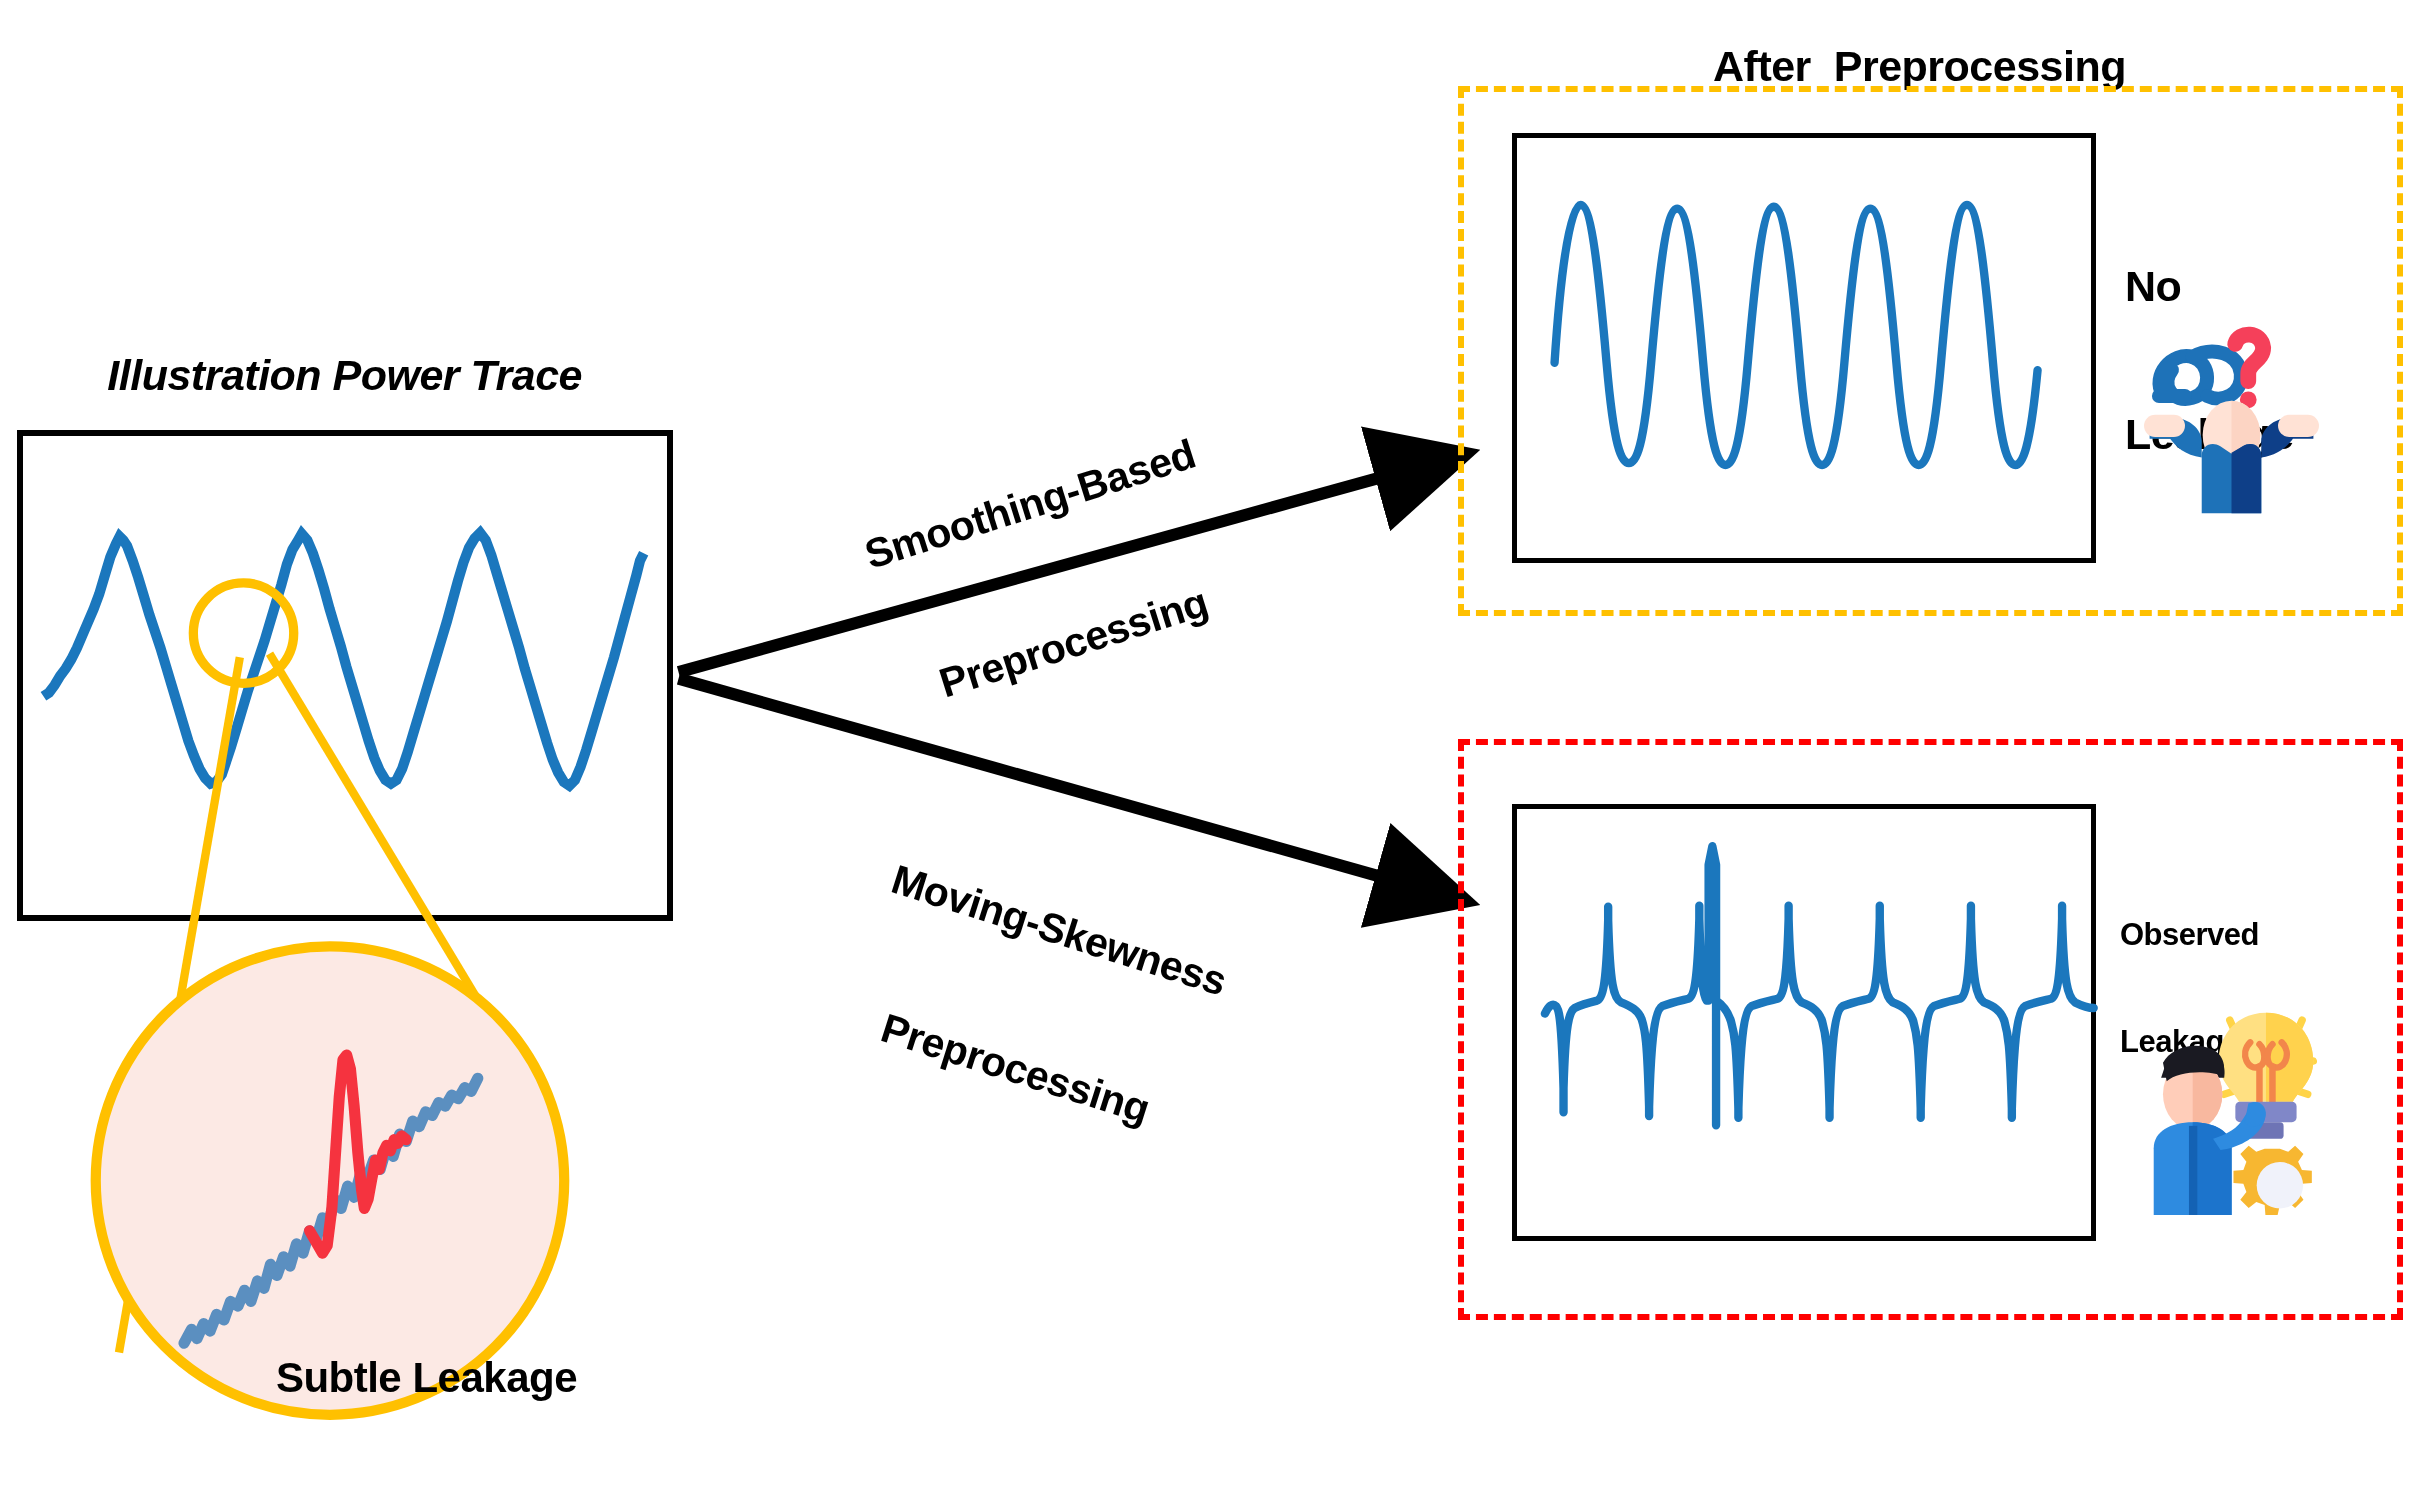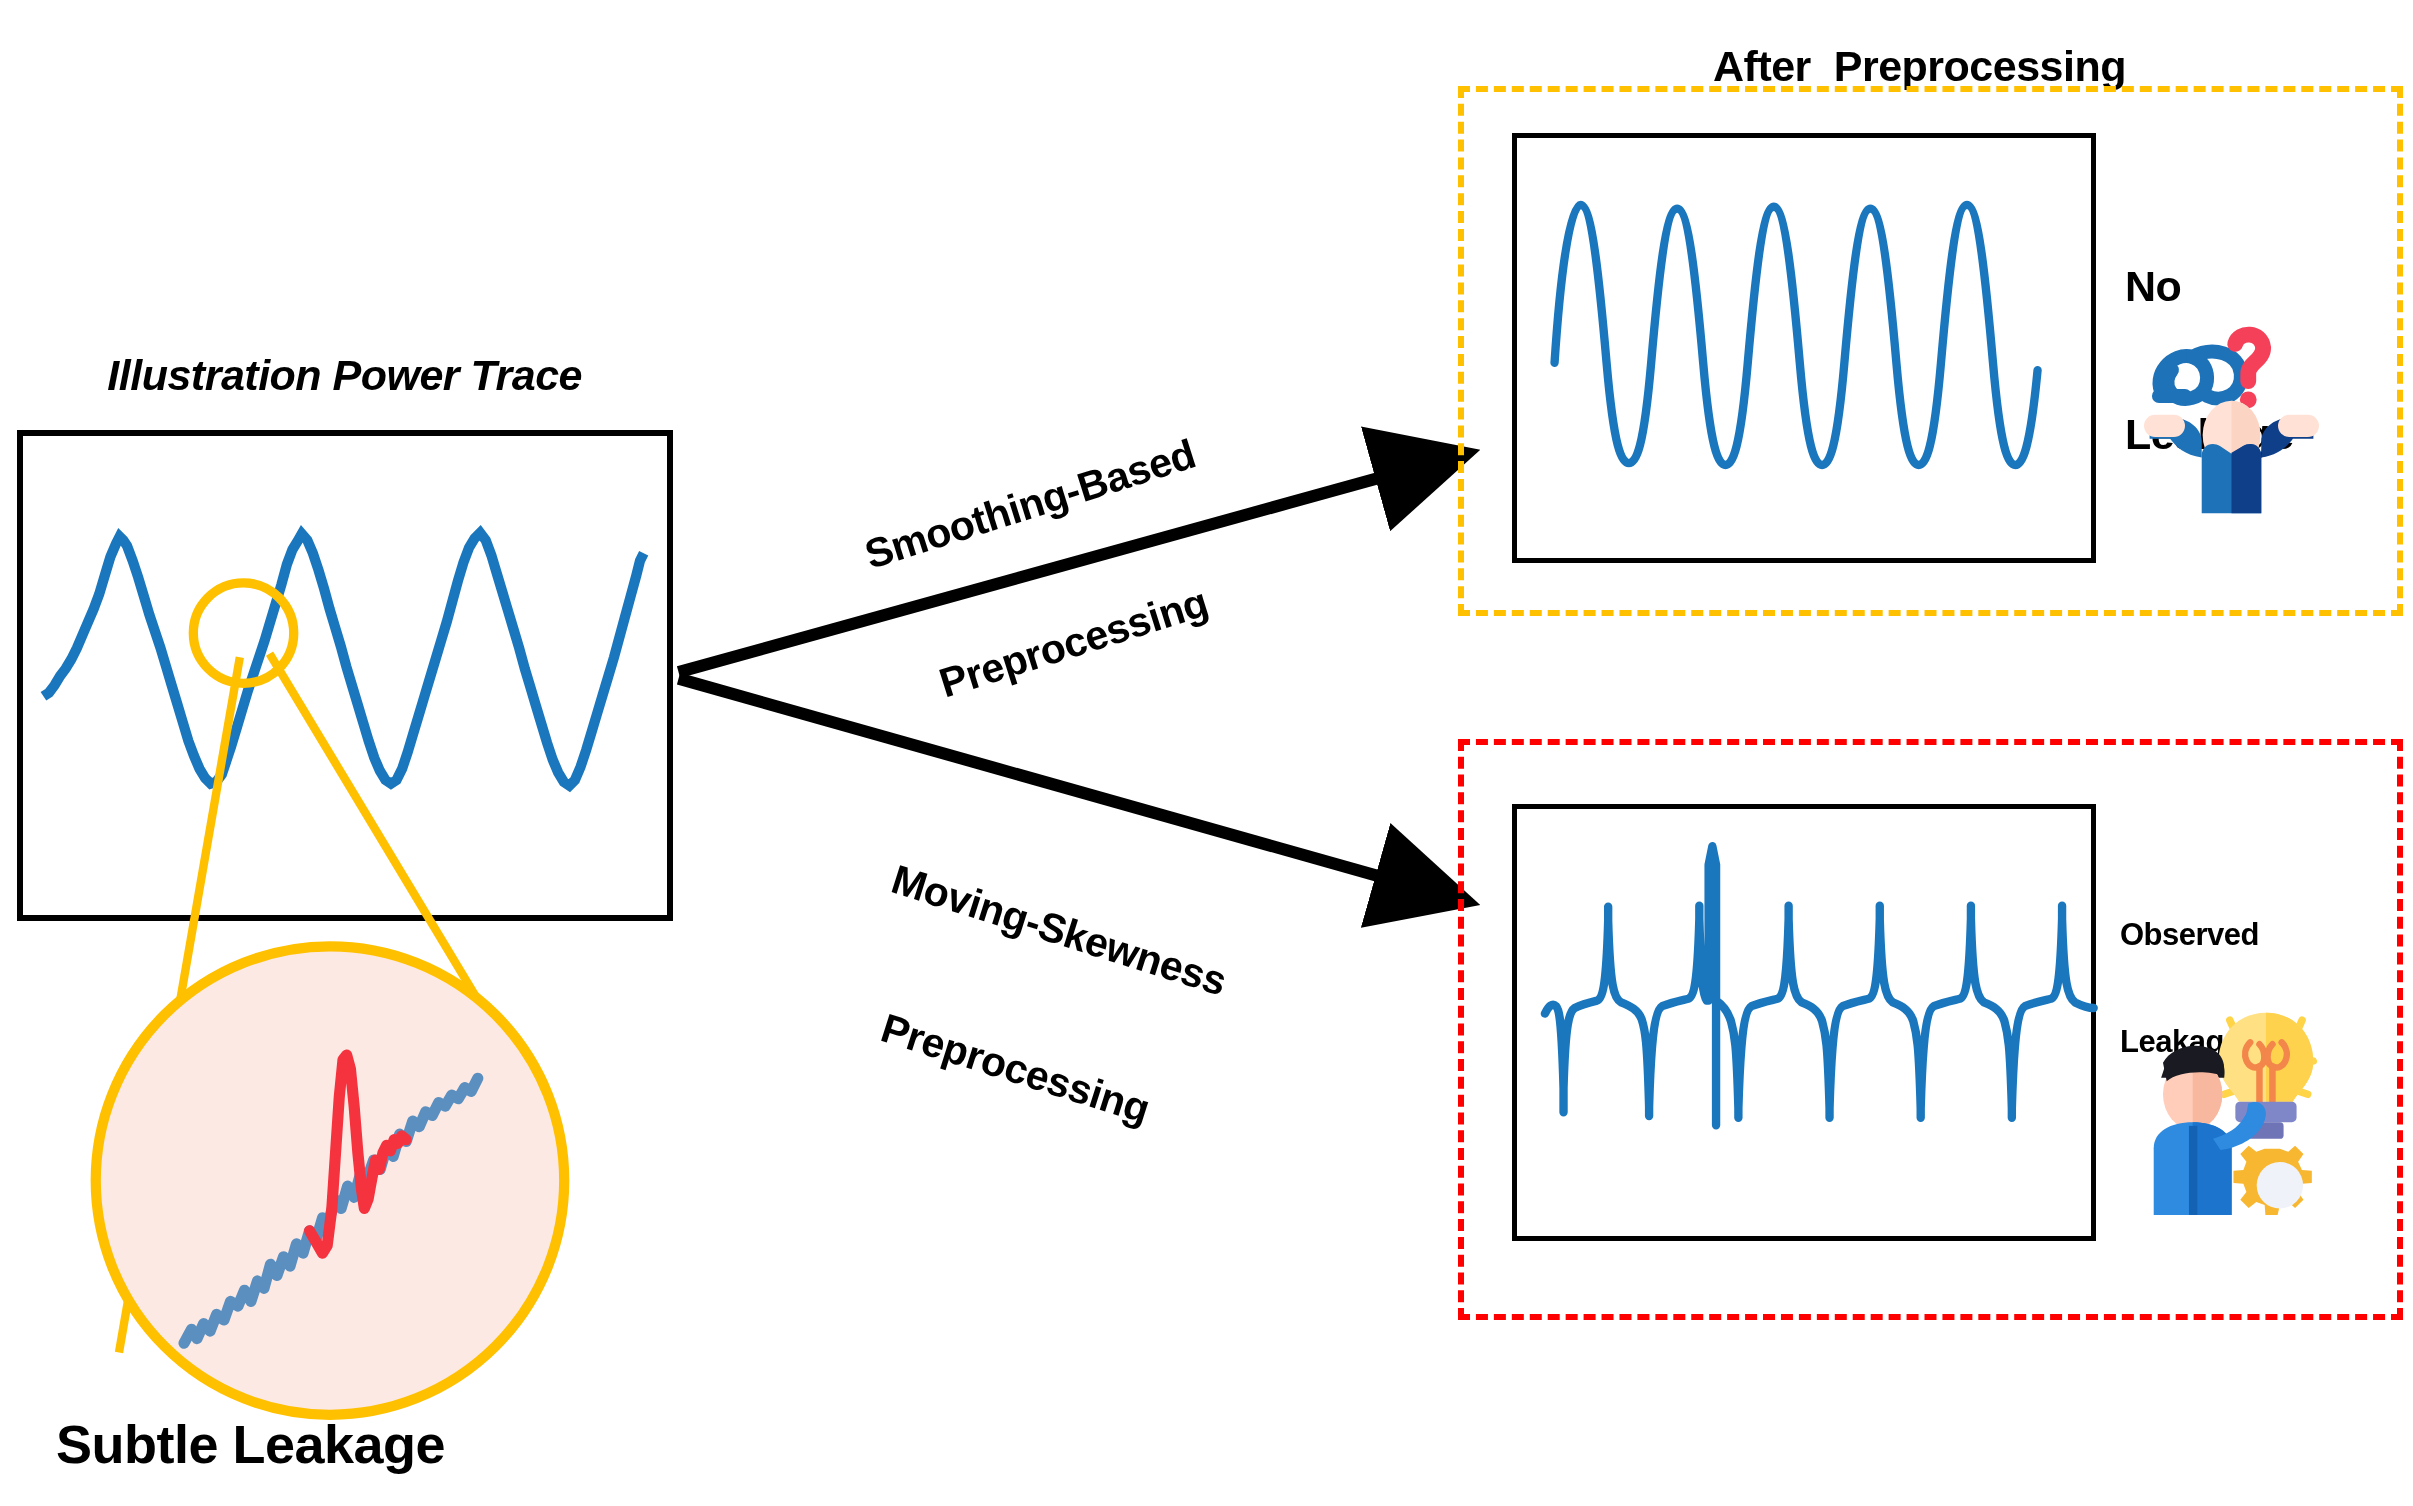--- a/index.html
+++ b/index.html
@@ -11,21 +11,21 @@
     font-weight:bold;color:#000000;white-space:pre;
     letter-spacing:-0.5px;
   }
 
   
   #left-trace-title{left:16.7px;top:351px;width:656px;text-align:center;font-size:43px;font-style:italic;}
   #left-trace-box{left:16.7px;top:430px;width:656px;height:491px;
                   border:6.5px solid #000000;box-sizing:border-box;background:#fff;}
 
   
-  #magnifier-caption{left:56px;top:1413px;width:521px;text-align:left;font-size:54px;}
+  #magnifier-caption{left:56px;top:1354px;width:521px;text-align:right;font-size:42px;}
 
   
   #arrow-label-top{left:826px;top:381px;width:437px;text-align:center;font-size:41px;
      line-height:1.18;transform:rotate(-17.5deg);transform-origin:50% 50%;}
   #arrow-label-bottom{left:826px;top:807px;width:437px;text-align:center;font-size:41px;
      line-height:1.18;transform:rotate(17.5deg);transform-origin:50% 50%;}
 
   
   #top-panel-title{left:1450px;top:3.7px;width:939px;text-align:center;font-size:43px;margin-top:38px;}
   #top-panel{left:1458px;top:86px;width:945px;height:530px;

